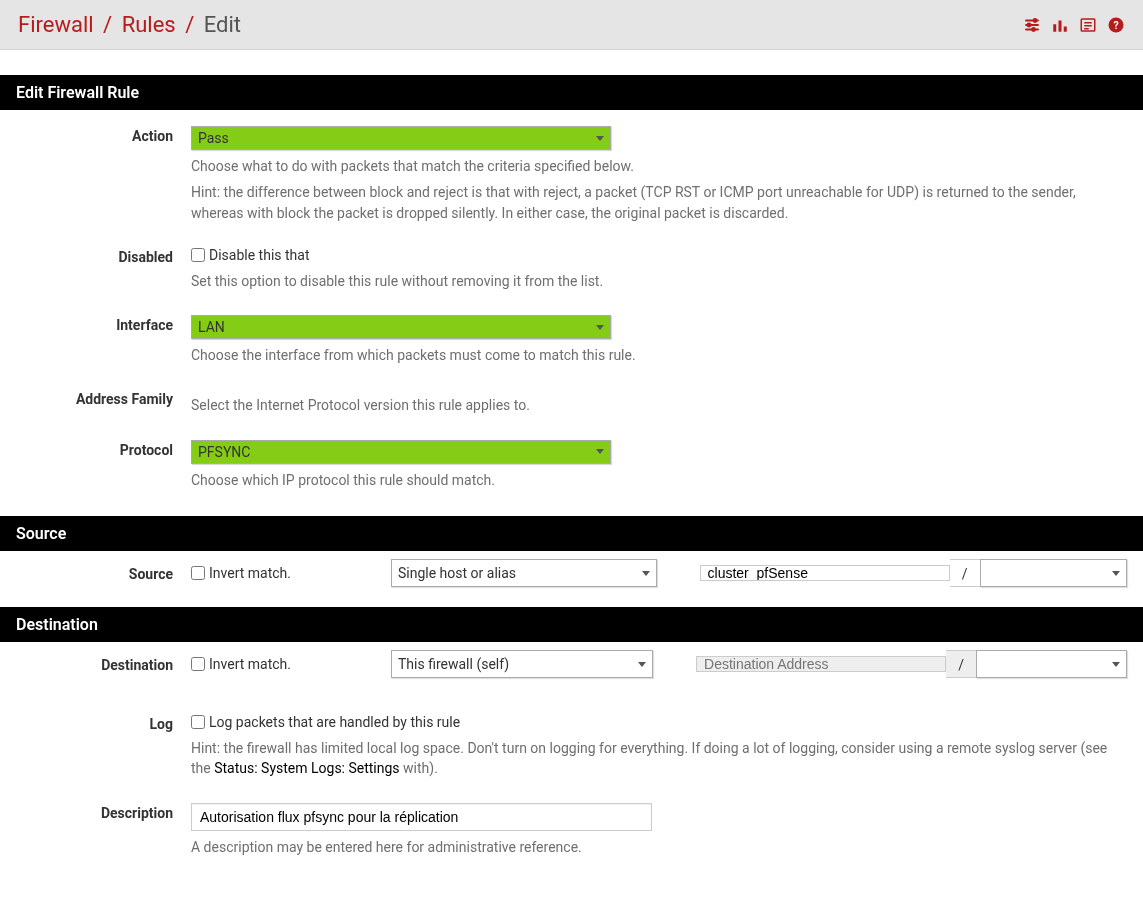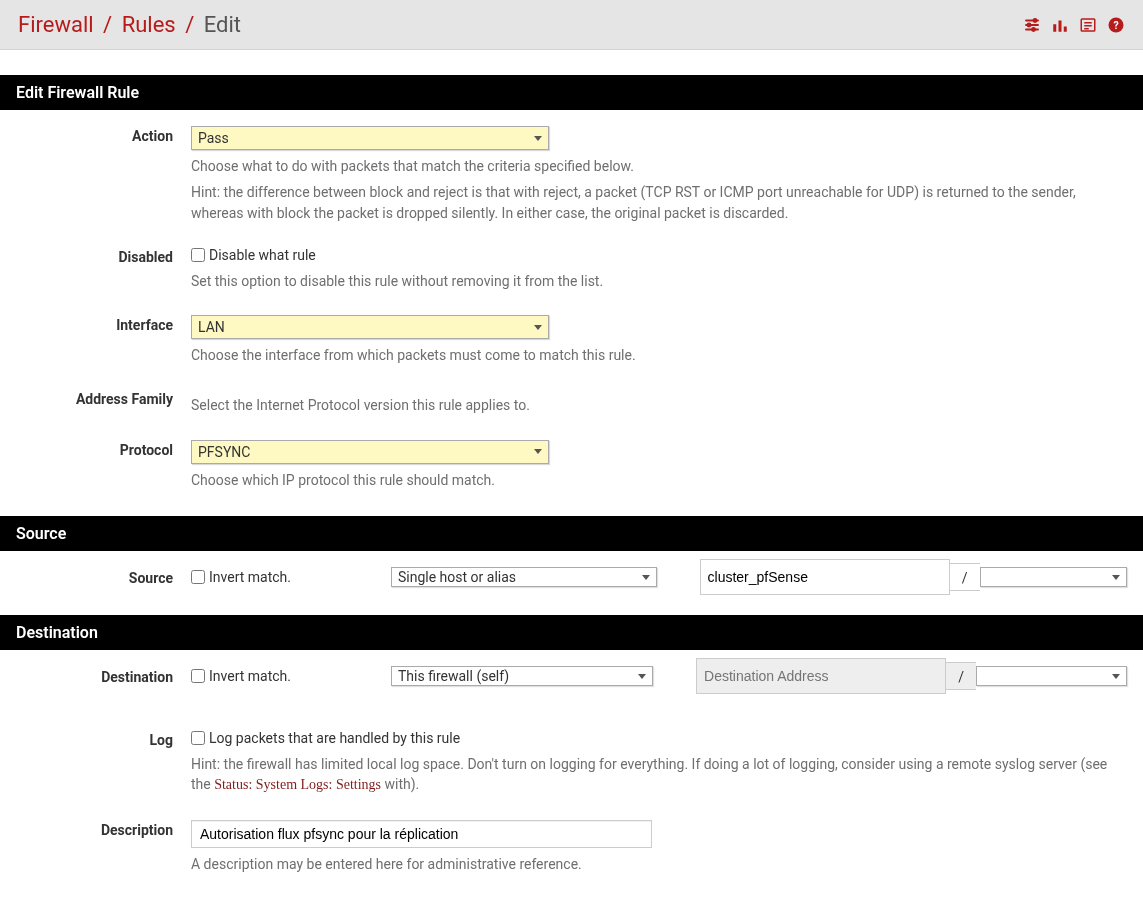--- a/index.html
+++ b/index.html
@@ -9,32 +9,32 @@
 .breadcrumb a { color: #b71c1c; text-decoration: none; text-align: center; }
 .breadcrumb .sep { color: #b71c1c; margin: 0 4px; }
 .header-icons { display: flex; gap: 10px; color: #b71c1c; }
 .header-icons span { cursor: pointer; }
 .panel { margin-bottom: 6px; }
 .panel-heading { background: #000000; color: #fff; font-size: 16px; padding: 8px 16px; font-weight: 600; }
 .panel-body { padding: 6px 0; }
 .form-row { display: flex; padding: 10px 16px 14px; }
 .form-label { width: 175px; min-width:175px; text-align: right; font-weight: 700; color: #333; font-size: 14px; padding-right: 18px; padding-top:2px; }
 .form-content { flex: 1; }
-.select-like { display: inline-flex; justify-content: space-between; align-items: center; width: 358px; border: 1px solid #aaa; padding: 3px 6px; font-size: 14px; background:#fef9c3; box-shadow: 1px 1px 1px rgba(0,0,0,0.15); cursor: pointer; }
+.select-like { display: inline-flex; justify-content: space-between; align-items: center; width: 420px; border: 1px solid #aaa; padding: 3px 6px; font-size: 14px; background:#84cc16; box-shadow: 1px 1px 1px rgba(0,0,0,0.15); cursor: pointer; }
 .caret { width: 0; height: 0; border-left: 4px solid transparent; border-right: 4px solid transparent; border-top: 5px solid #555; }
 .help-text { color: #6f6f6f; font-size: 14px; margin-top: 6px; line-height: 1.45; }
 .check-label { display: inline-flex; align-items: center; gap: 4px; font-size: 14px; }
 input[type="checkbox"] { width: 14px; height: 14px; cursor: pointer; }
 .src-row { display: grid; grid-template-columns: 175px 200px auto 13px 250px 30px auto; gap: 0; align-items: center; padding: 8px 16px 14px; }
-.src-select { display: inline-flex; justify-content: space-between; align-items: center; border: 1px solid #aaa; padding: 3px 6px; font-size:14px; background:#fff; box-shadow: 1px 1px 1px rgba(0,0,0,0.12); cursor: pointer; height: 20px; }
-.src-input { border: 1px solid #ccc; padding: 4px 7px; font-size: 14px; height: 36px; }
+.src-select { display: inline-flex; justify-content: space-between; align-items: center; border: 1px solid #aaa; padding: 3px 6px; font-size:14px; background:#fff; box-shadow: 1px 1px 1px rgba(0,0,0,0.12); cursor: pointer; height: 28px; }
+.src-input { border: 1px solid #ccc; padding: 4px 7px; font-size: 14px; height: 16px; }
 .src-input.disabled { background: #eee; color: #000000; }
 .slash { text-align: center; font-size: 14px; height: 28px; line-height:28px; border-top:1px solid #ccc; border-bottom:1px solid #ccc; }
 .text-input { width: 461px; border: 1px solid #ccc; padding: 5px 8px; font-size: 14px; box-shadow: inset 0 1px 1px rgba(0,0,0,0.06); }
-a.link { color: #7f1d1d; text-decoration: none; font-family: Liberation Serif, serif; }
+a.link { color: #000000; text-decoration: none; }
 svg { display: block; }
 </style>
 </head>
 <body>
 
 <div class="header-bar">
   <div class="breadcrumb">
     <a href="#">Firewall</a>
     <span class="sep">/</span>
     <a href="#">Rules</a>
@@ -90,21 +90,21 @@
           </div>
         <div class="help-text">Choose what to do with packets that match the criteria specified below.</div>
         <div class="help-text">Hint: the difference between block and reject is that with reject, a packet (TCP RST or ICMP port unreachable for UDP) is returned to the sender, whereas with block the packet is dropped silently. In either case, the original packet is discarded.</div>
       </div>
     </div>
     <div class="form-row">
       <div class="form-label">Disabled</div>
       <div class="form-content">
         <label class="check-label">
             <input type="checkbox" style="">
-            <span>Disable what rule</span>
+            <span>Disable this that</span>
           </label>
         <div class="help-text">Set this option to disable this rule without removing it from the list.</div>
       </div>
     </div>
     <div class="form-row">
       <div class="form-label">Interface</div>
       <div class="form-content">
         <div class="select-like">
             <span>LAN</span>
             <span class="caret"></span>

